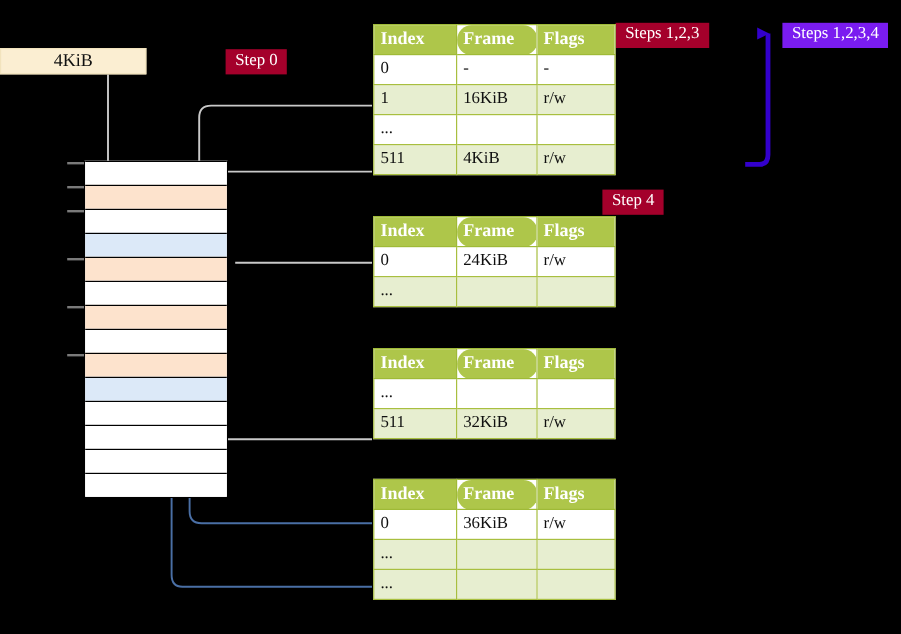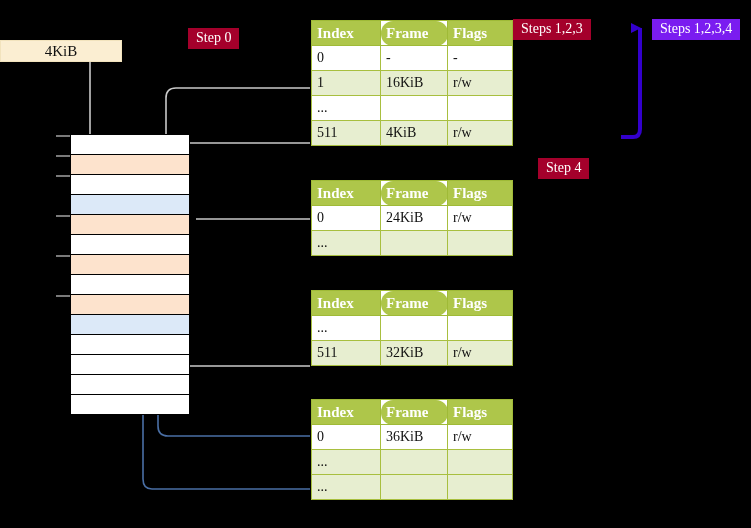--- a/index.html
+++ b/index.html
@@ -142,27 +142,27 @@
 
     <path d="M310,436 L168,436 Q158,436 158,426 L158,330" fill="none" stroke="#4a6fa5" stroke-width="1.6" marker-end="url(#arrBlueUp)"></path>
 
     <path d="M310,489 L152,489 Q143,489 143,479 L143,215" fill="none" stroke="#4a6fa5" stroke-width="1.6" marker-end="url(#arrBlueUp)"></path>
 
     <path d="M621,137 L633,137 Q640,137 640,129 L640,28" fill="none" stroke="#3300cc" stroke-width="4" marker-end="url(#arrPurple)"></path>
   </svg>
 
   <div class="sizebox" style="left:0px; top:40px; width:120px; height:20px; line-height:20px;">4KiB</div>
 
-  <div class="badge badge-crimson" style="left:188px; top:28px;">Step 0</div>
+  <div class="badge badge-crimson" style="left:188px; top:41px;">Step 0</div>
 
   <div class="badge badge-crimson" style="left:513px; top:19px;">Steps 1,2,3</div>
 
   <div class="badge badge-purple" style="left:652px; top:19px;">Steps 1,2,3,4</div>
 
-  <div class="badge badge-crimson" style="left:538px; top:158px;">Step 4</div>
+  <div class="badge badge-crimson" style="left:502px; top:158px;">Step 4</div>
 
   <div class="memcol" style="left:70px; top:134px; width:120px;">
     <div class="memrow"></div>
     <div class="memrow orange"></div>
     <div class="memrow"></div>
     <div class="memrow blue"></div>
     <div class="memrow orange"></div>
     <div class="memrow"></div>
     <div class="memrow orange"></div>
     <div class="memrow"></div>

